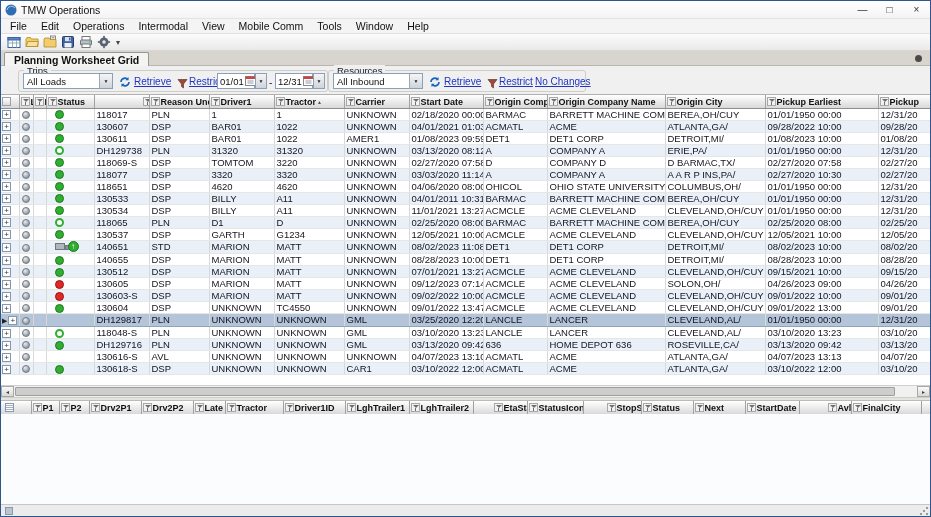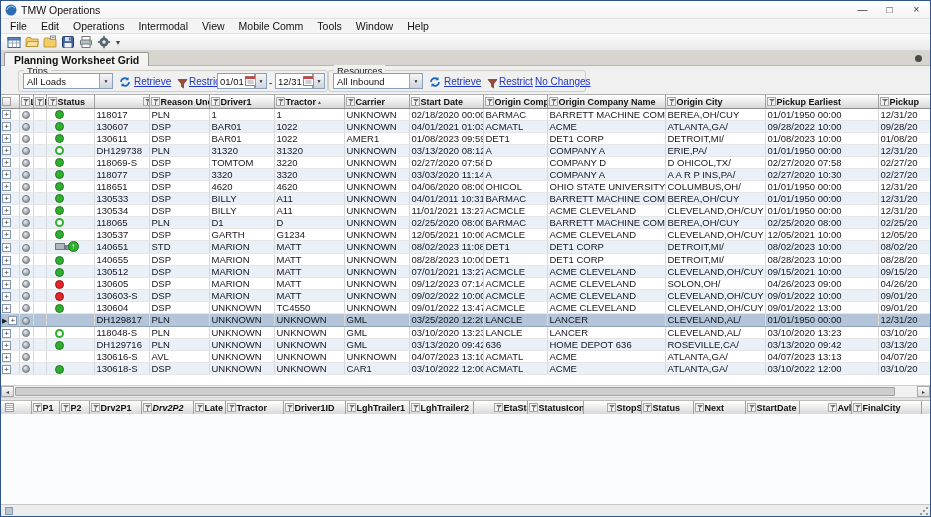--- a/index.html
+++ b/index.html
@@ -350,21 +350,21 @@
             <td class="cell-icon"></td>
             <td class="cell-status"><span class="dot green"></span></td>
             <td class="dc">118069-S</td>
             <td class="dc">DSP</td>
             <td class="dc">TOMTOM</td>
             <td class="dc">3220</td>
             <td class="dc">UNKNOWN</td>
             <td class="dc">02/27/2020 07:58</td>
             <td class="dc">D</td>
             <td class="dc">COMPANY D</td>
-            <td class="dc">D OHICOL,TX/</td>
+            <td class="dc">D BARMAC,TX/</td>
             <td class="dc">02/27/2020 07:58</td>
             <td class="dc">02/27/20</td>
           </tr>
           <tr class="alt">
             <td class="rh"><span class="expander">+</span></td>
             <td class="cell-icon"><span class="ball"></span></td>
             <td class="cell-icon"></td>
             <td class="cell-status"><span class="dot green"></span></td>
             <td class="dc">118077</td>
             <td class="dc">DSP</td>
@@ -663,21 +663,21 @@
   <div class="splitter"></div>
 
   <div class="bottom-header">
     <table class="grid bottbl">
       <thead>
           <tr>
             <th class="gh" style="width: 30px;"><span class="sheeticon"></span><span class="ghl"></span></th>
             <th class="gh" style="width: 28px;"><span class="funnel"></span><span class="ghl">P1</span></th>
             <th class="gh" style="width: 30px;"><span class="funnel"></span><span class="ghl">P2</span></th>
             <th class="gh" style="width: 52px;"><span class="funnel"></span><span class="ghl">Drv2P1</span></th>
-            <th class="gh" style="width: 52px; font-style: italic;"><span class="funnel"></span><span class="ghl">Drv2P2</span></th>
+            <th class="gh" style="width: 52px;"><span class="funnel"></span><span class="ghl">Drv2P2</span></th>
             <th class="gh" style="width: 32px;"><span class="funnel"></span><span class="ghl">Late</span></th>
             <th class="gh" style="width: 58px;"><span class="funnel"></span><span class="ghl">Tractor</span></th>
             <th class="gh" style="width: 62px;"><span class="funnel"></span><span class="ghl">Driver1ID</span></th>
             <th class="gh" style="width: 64px;"><span class="funnel"></span><span class="ghl">LghTrailer1</span></th>
             <th class="gh" style="width: 64px;"><span class="funnel"></span><span class="ghl">LghTrailer2</span></th>
             <th class="gh" style="width: 54px; padding-left: 20px;"><span class="funnel"></span><span class="ghl">EtaStatus</span></th>
             <th class="gh" style="width: 56px;"><span class="funnel"></span><span class="ghl">StatusIcon</span></th>
             <th class="gh" style="width: 58px; padding-left: 23px;"><span class="funnel"></span><span class="ghl">StopStatus</span></th>
             <th class="gh" style="width: 52px;"><span class="funnel"></span><span class="ghl">Status</span></th>
             <th class="gh" style="width: 52px;"><span class="funnel"></span><span class="ghl">Next</span></th>

